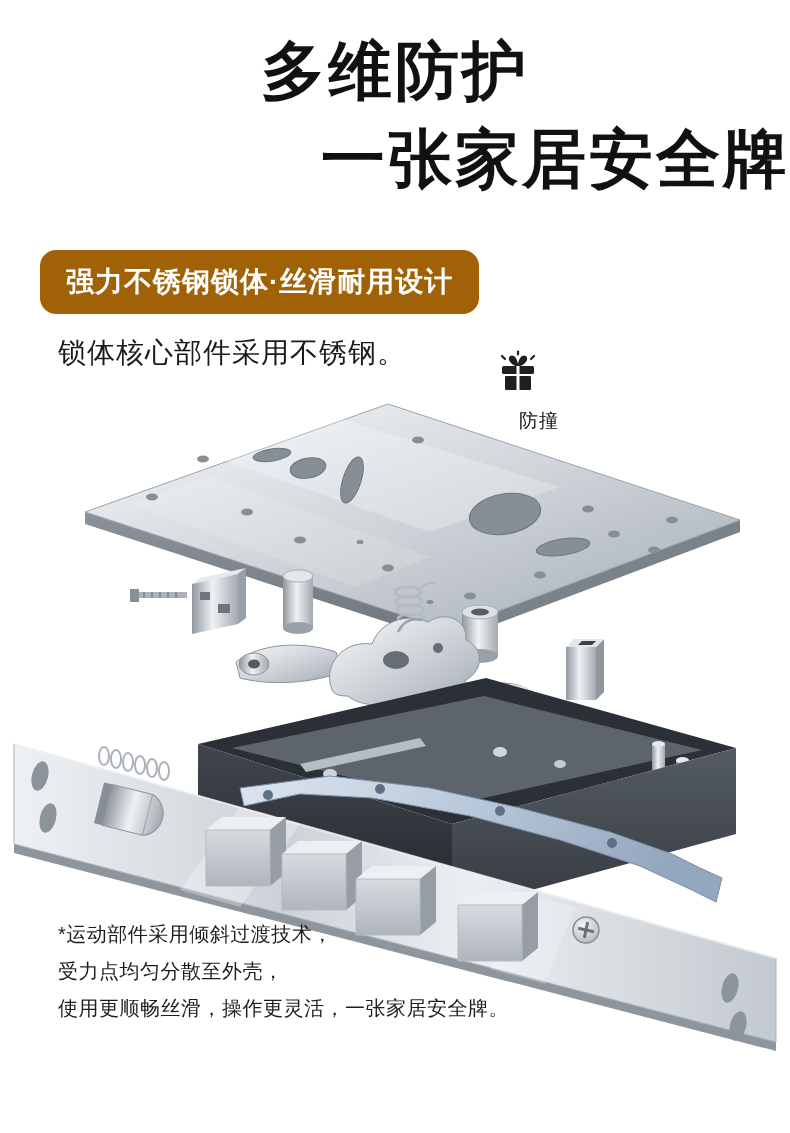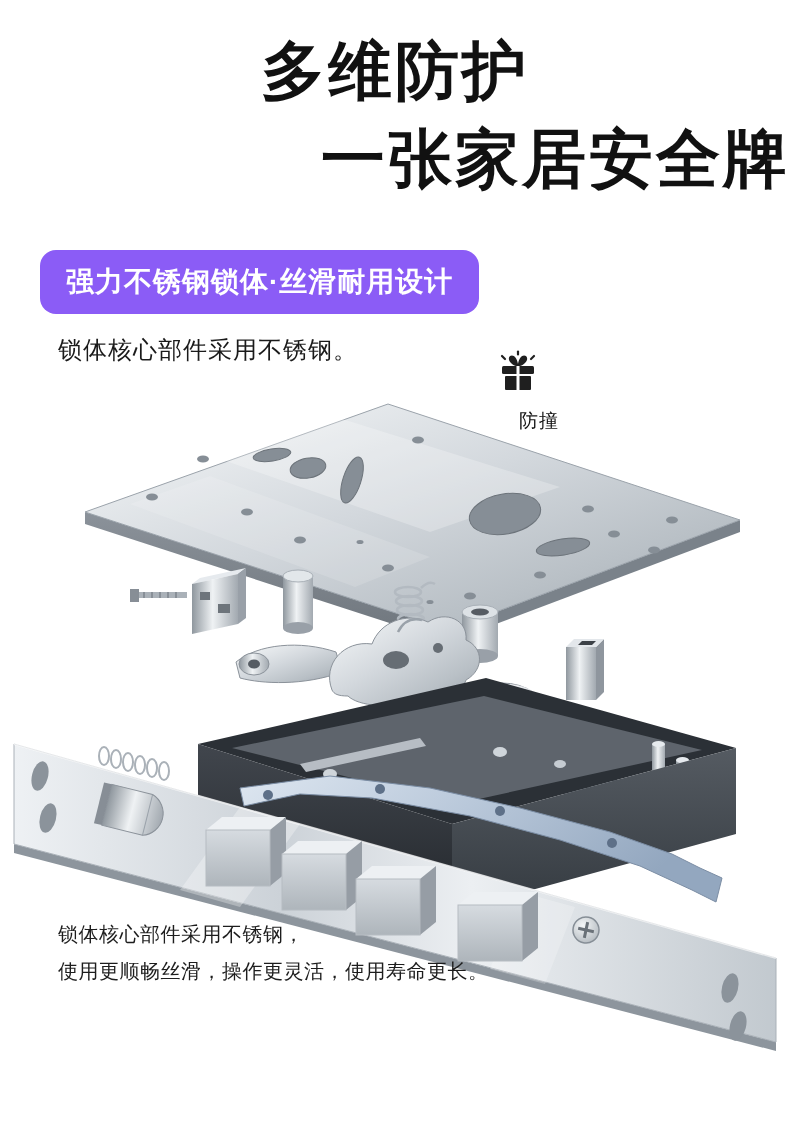--- a/index.html
+++ b/index.html
@@ -9,27 +9,27 @@
     font-family:"Liberation Sans", sans-serif; color:#111;
   }
   .title {
     position:absolute; left:0; width:100%; margin:0; text-align:center;
     font-size:64px; font-weight:bold; letter-spacing:3px; color:#111111;
   }
   .title.l1 { top:28px; }
   .title.l2 { top:116px;text-align:right; }
   .badge {
     position:absolute; left:40px; top:250px;
-    background:#8b5cf6; color:#ffffff; border-radius:16px;
+    background:#a16207; color:#ffffff; border-radius:16px;
     padding:13px 26px; font-size:28px; font-weight:bold; letter-spacing:1px;
     white-space:nowrap;
   }
   .desc {
     position:absolute; left:58px; top:334px; margin:0;
-    font-size:24px; color:#1a1a1a; letter-spacing:1px;
+    font-size:28px; color:#1a1a1a; letter-spacing:1px;
   }
   .protections {
     position:absolute; left:474px; top:350px; width:288px;
     display:flex; justify-content:space-between;
   }
   .prot { display:flex; flex-direction:column; align-items:center; width:88px; }
   .prot svg { width:46px; height:46px; }
   .prot-label { margin-top:12px; font-size:19px; color:#111; letter-spacing:1px;margin-left:42px; }
   .illustration { position:absolute; left:0; top:392px; }
   .footnote {
@@ -296,17 +296,18 @@
     </g>
 
     <g transform="rotate(12 586 538)">
       <circle cx="586" cy="538" r="13" fill="url(#rScrew)" stroke="#868e96" stroke-width="1.5"></circle>
       <line x1="578" y1="538" x2="594" y2="538" stroke="#6a7178" stroke-width="3"></line>
       <line x1="586" y1="530" x2="586" y2="546" stroke="#6a7178" stroke-width="3"></line>
     </g>
   </svg>
 
   <div class="footnote">
-    <p>锁体核心部件采用不锈钢，</p>
-    <p>使用更顺畅丝滑，操作更灵活，使用寿命更长。</p>
+    <p>*运动部件采用倾斜过渡技术，</p>
+    <p>受力点均匀分散至外壳，</p>
+    <p>使用更顺畅丝滑，操作更灵活，一张家居安全牌。</p>
   </div>
 
 </div>
 
 </body></html>

